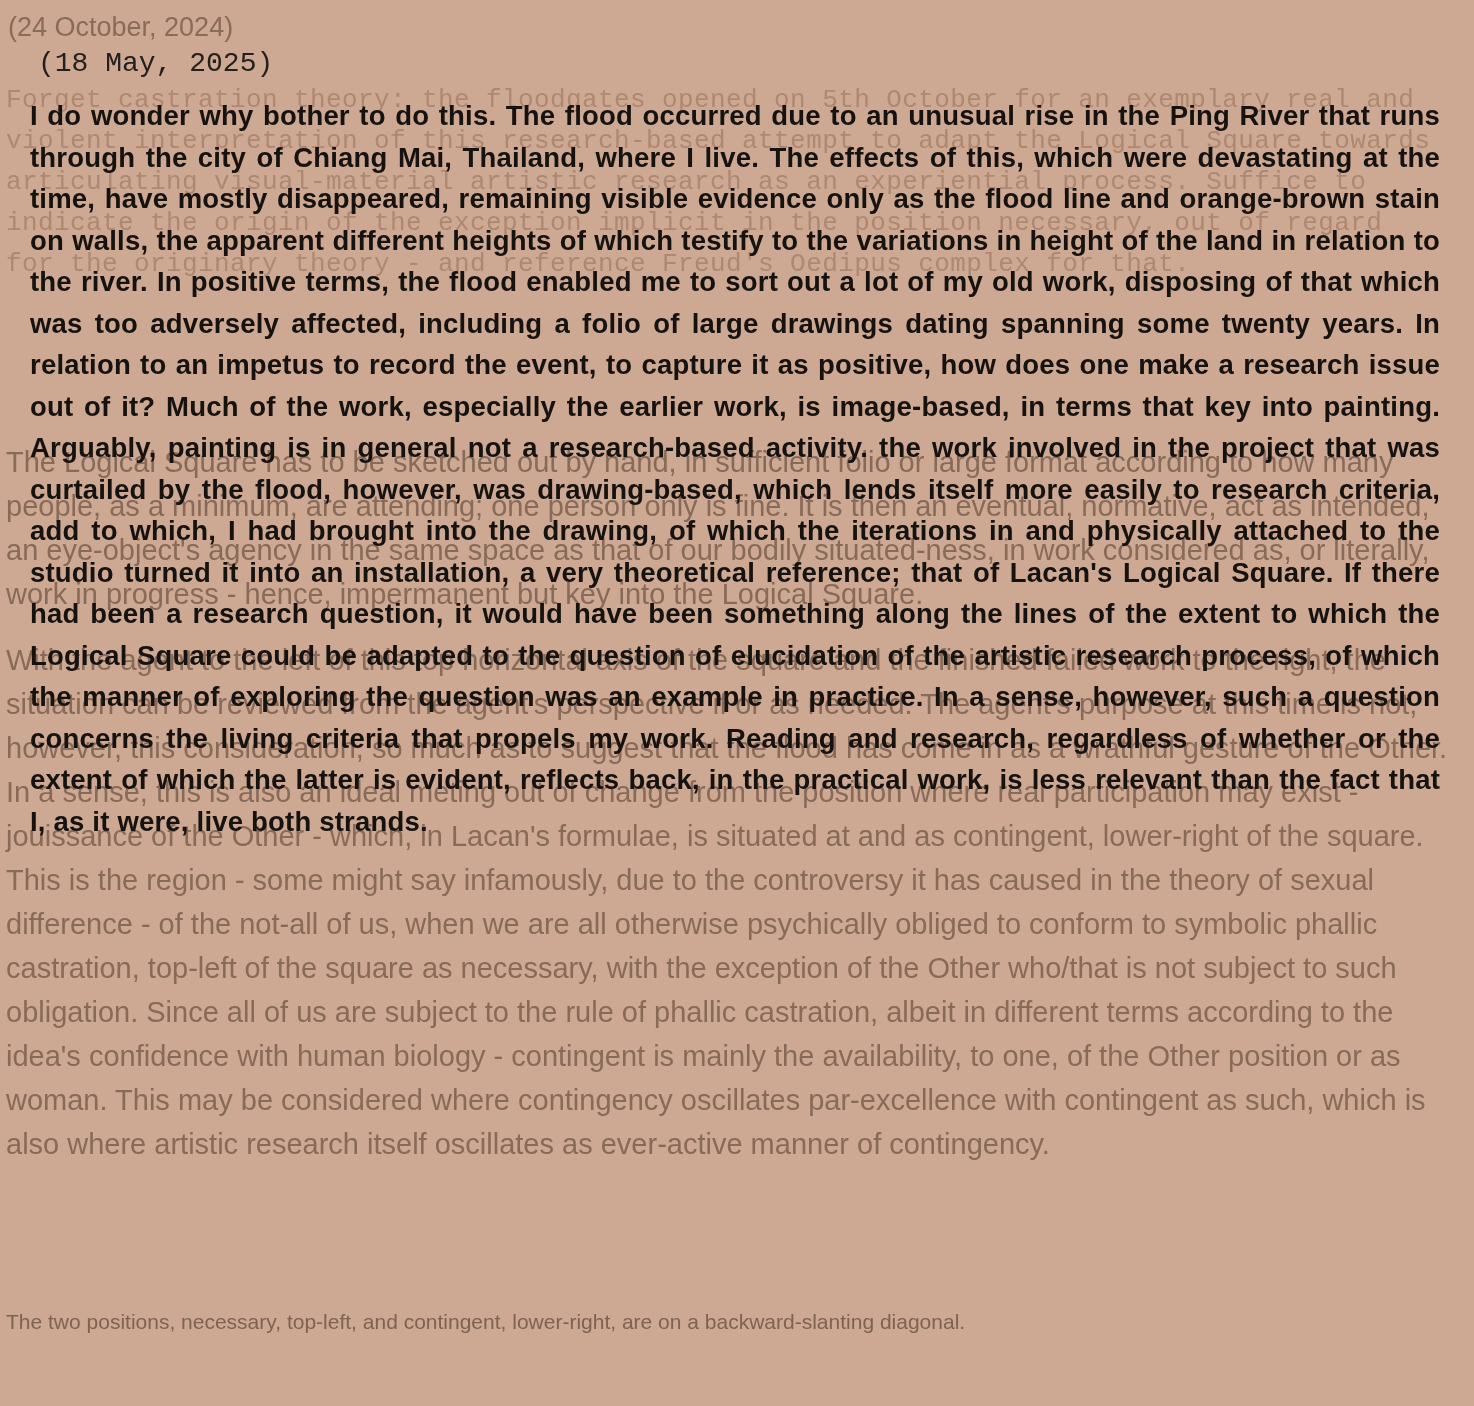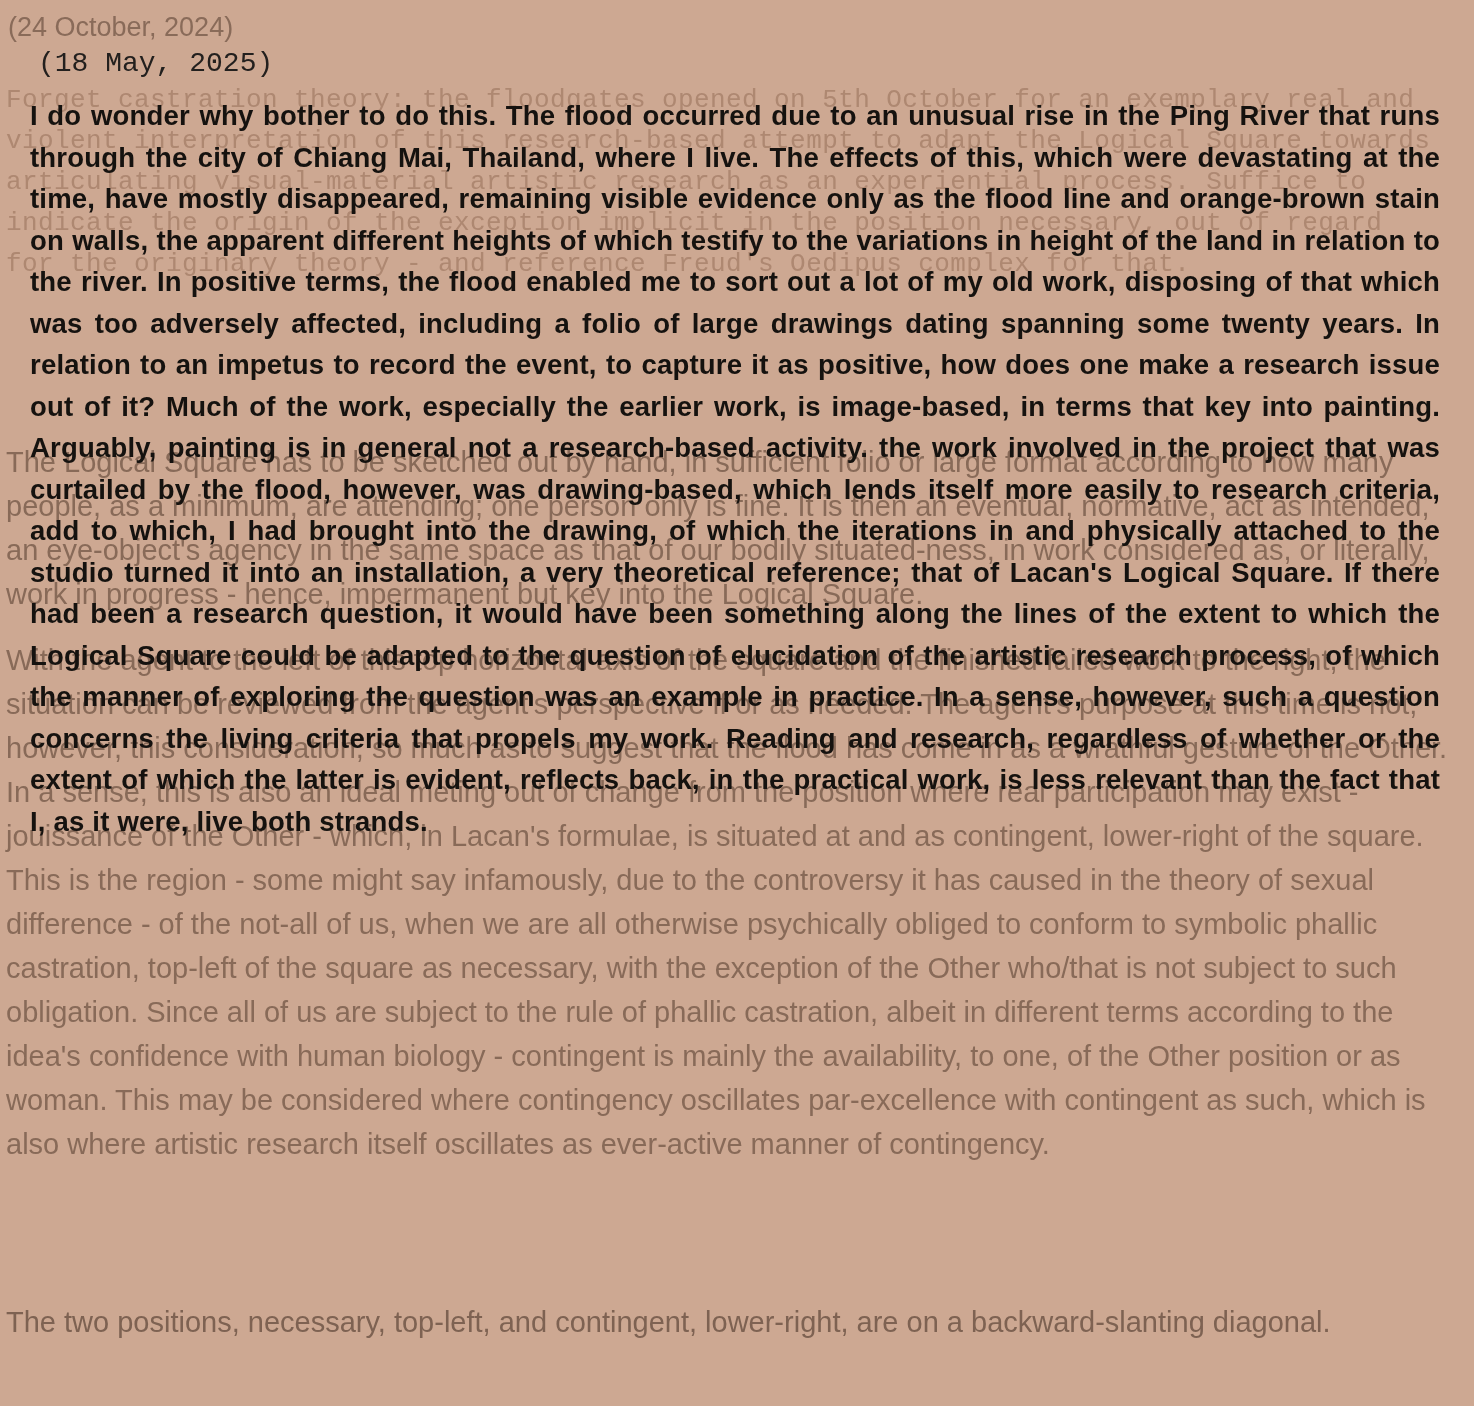--- a/index.html
+++ b/index.html
@@ -61,21 +61,21 @@
     line-height: 44px;
     color: #7b5f4e;
   }
   .old-body p { margin: 0 0 22px 0; }
   .old-tail {
     position: absolute;
     left: 6px;
     top: 1300px;
     width: 1458px;
     font-family: "Liberation Sans", sans-serif;
-    font-size: 29px;
+    font-size: 21px;
     line-height: 44px;
     color: #6f5647;
   }
 
   
   .layer-new {
     position: absolute;
     left: 0;
     top: 0;
     width: 1474px;

